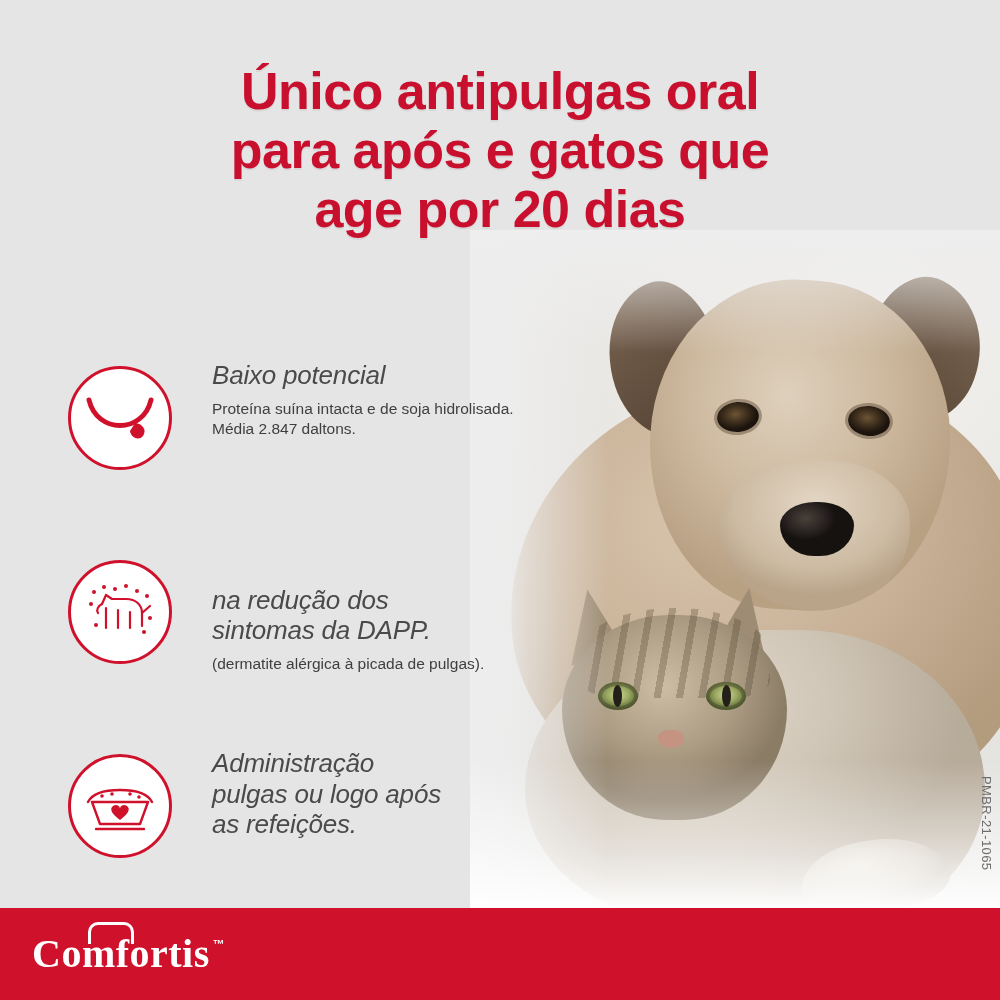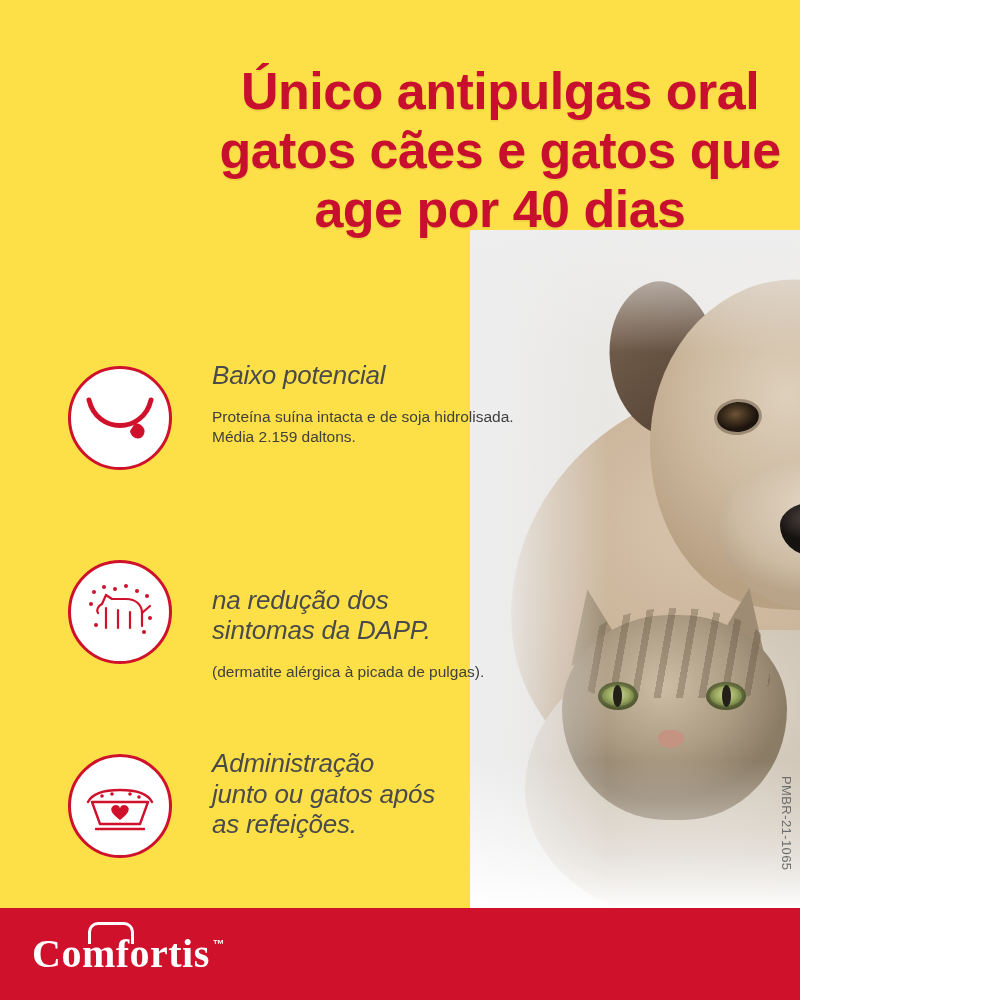--- a/index.html
+++ b/index.html
@@ -4,22 +4,22 @@
 <style>
   * { box-sizing: border-box; margin: 0; padding: 0; }
   html, body {
     width: 1000px; height: 1000px;
     font-family: "Liberation Sans", sans-serif;
     background: #ffffff;
     overflow: hidden;
   }
   .poster {
     position: relative;
-    width: 800px; height: 1000px;
-    background: #fde047;
+    width: 1000px; height: 1000px;
+    background: #e5e5e5;
     overflow: hidden;
   }
 
   
   .photo {
     position: absolute;
     left: 470px; top: 230px;
     width: 530px; height: 680px;
     overflow: hidden;
   }
@@ -210,21 +210,21 @@
   }
   .feature-title {
     color: #4a4a4a;
     font-size: 26px;
     line-height: 1.18;
     font-weight: 400;
     letter-spacing: -0.2px;
     font-style: italic;
   }
   .feature-sub {
-    margin-top: 16px;
+    margin-top: 8px;
     color: #3f3f3f;
     font-size: 15.5px;
     line-height: 1.3;
     font-weight: 400;
   }
   #feature-1 { top: 0; }
   #feature-2 { top: 22px; }
   #feature-3 { top: 44px; }
 
   
@@ -327,39 +327,39 @@
     <div class="cat-nose"></div>
     <div class="paw"></div>
 
     <div class="photo-fade-left"></div>
     <div class="photo-fade-top"></div>
     <div class="photo-fade-bottom"></div>
   </div>
 
   <div class="headline">
     <span class="l1">Único antipulgas oral</span>
-    <span class="l2">gatos cães e gatos que</span>
-    <span class="l3">age por 40 dias</span>
+    <span class="l2">para após e gatos que</span>
+    <span class="l3">age por 20 dias</span>
   </div>
 
   <div class="features">
 
     <div class="feature" id="feature-1">
       <div class="feature-icon">
         <svg width="74" height="56" viewBox="0 0 74 56" aria-hidden="true">
           <path d="M6 10 C14 44, 60 44, 68 10" fill="none" stroke="#d0112b" stroke-width="5" stroke-linecap="round"></path>
           <path d="M52 33 C60 34, 64 40, 60 46 C56 51, 48 48, 47 41 Z" fill="#d0112b"></path>
         </svg>
       </div>
       <div class="feature-title">
         <span>Baixo potencial</span><br>
       </div>
       <div class="feature-sub">
         <span>Proteína suína intacta e de soja hidrolisada.</span><br>
-        <span>Média 2.159 daltons.</span>
+        <span>Média 2.847 daltons.</span>
       </div>
     </div>
 
     <div class="feature" id="feature-2">
       <div class="feature-icon">
         <svg width="76" height="64" viewBox="0 0 76 64" aria-hidden="true">
           <g fill="none" stroke="#d0112b" stroke-width="2.2" stroke-linecap="round" stroke-linejoin="round">
             <path d="M20 24 L24 15 L30 19 L44 19 C54 19, 60 25, 60 33 L60 46"></path>
             <path d="M24 28 L24 48"></path>
             <path d="M36 30 L36 48"></path>
@@ -403,21 +403,21 @@
           <g fill="#d0112b">
             <circle cx="20" cy="20" r="1.8"></circle>
               <circle cx="30" cy="18" r="1.8"></circle>
             <circle cx="48" cy="18" r="1.8"></circle>
               <circle cx="57" cy="21" r="1.8"></circle>
           </g>
         </svg>
       </div>
       <div class="feature-title">
         <span>Administração</span><br>
-        <span>junto ou gatos após</span><br>
+        <span>pulgas ou logo após</span><br>
         <span>as refeições.</span>
       </div>
     </div>
 
   </div>
 
   <div class="side-code">PMBR-21-1065</div>
 
   <div class="footer">
     <div class="brand">

